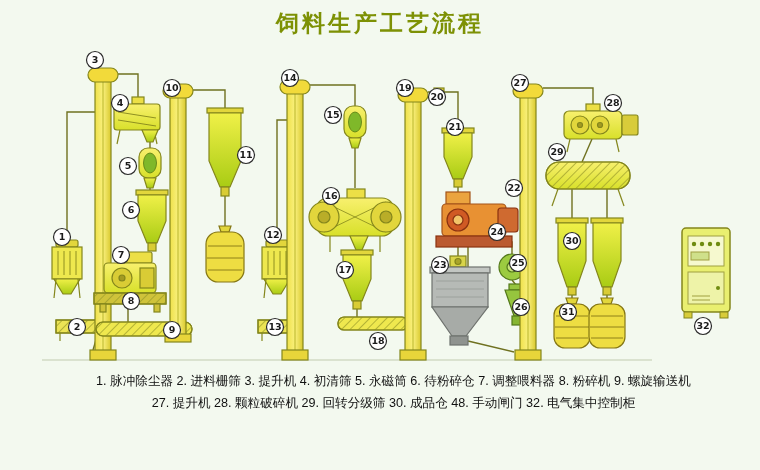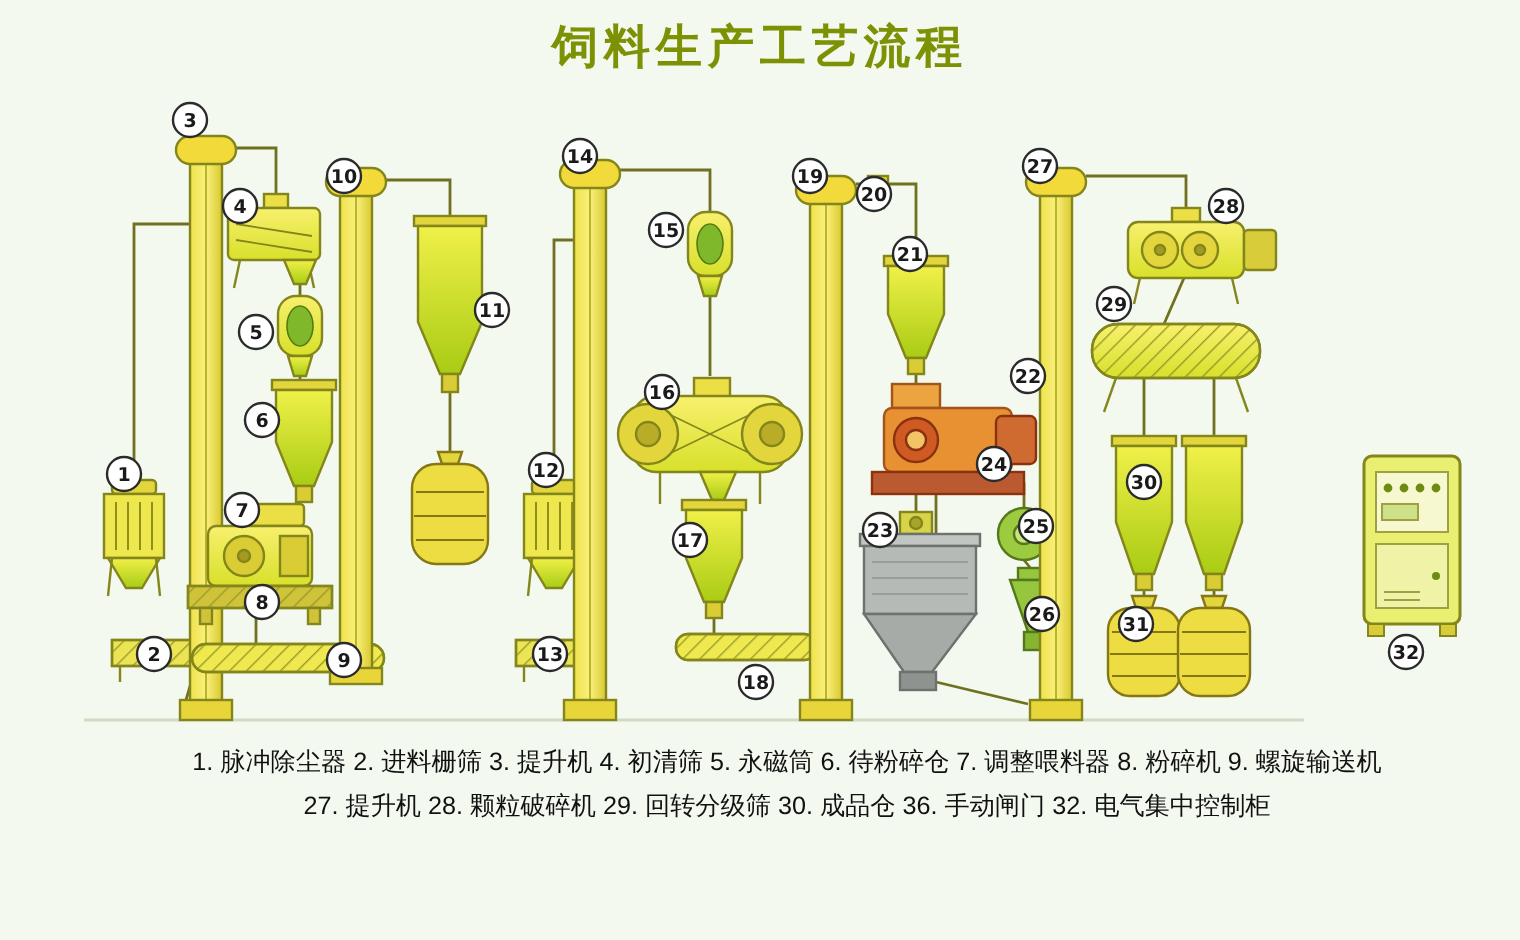--- a/index.html
+++ b/index.html
@@ -475,16 +475,16 @@
         </g>
         <g>
           <circle cx="703" cy="326" r="8.5" fill="#ffffff" stroke="#2b2b2b" stroke-width="1.2"></circle>
           <text x="703" y="329.4" text-anchor="middle" font-size="9.5" font-weight="bold" fill="#1a1a1a">32</text>
         </g>
       </g>
   </svg>
 
   <div class="legend">
     <p>1. 脉冲除尘器 2. 进料栅筛 3. 提升机 4. 初清筛 5. 永磁筒 6. 待粉碎仓 7. 调整喂料器 8. 粉碎机 9. 螺旋输送机</p>
-    <p>27. 提升机 28. 颗粒破碎机 29. 回转分级筛 30. 成品仓 36. 手动闸门 32. 电气集中控制柜</p>
+    <p>27. 提升机 28. 颗粒破碎机 29. 回转分级筛 30. 成品仓 48. 手动闸门 32. 电气集中控制柜</p>
   </div>
 
 </div>
 
 </body></html>

